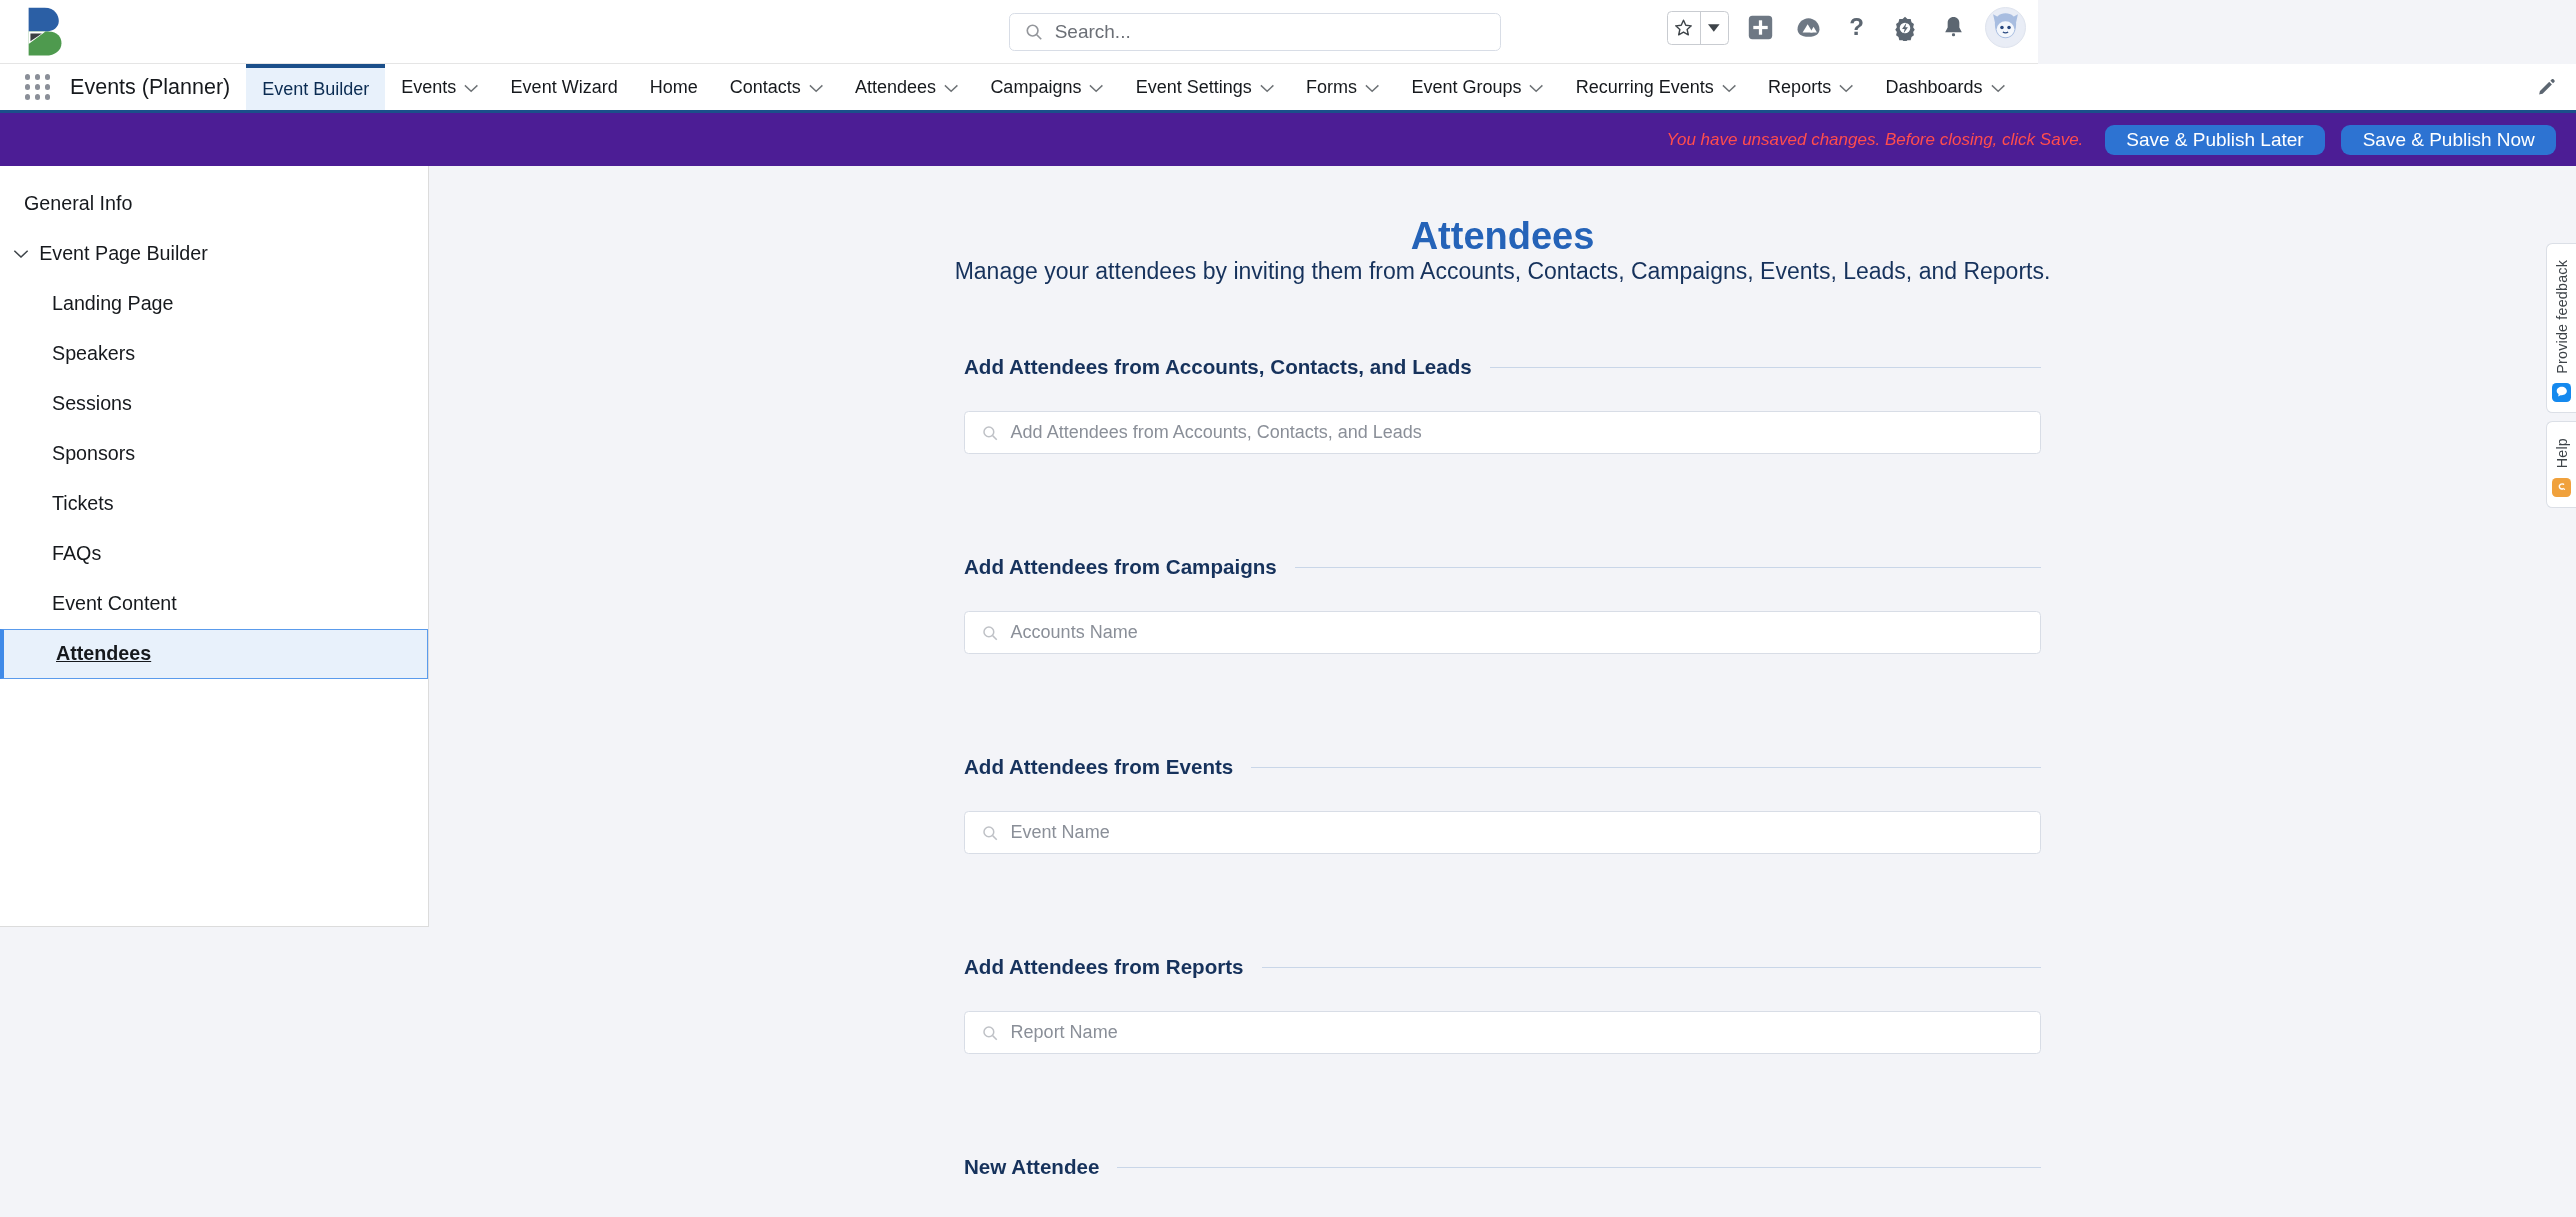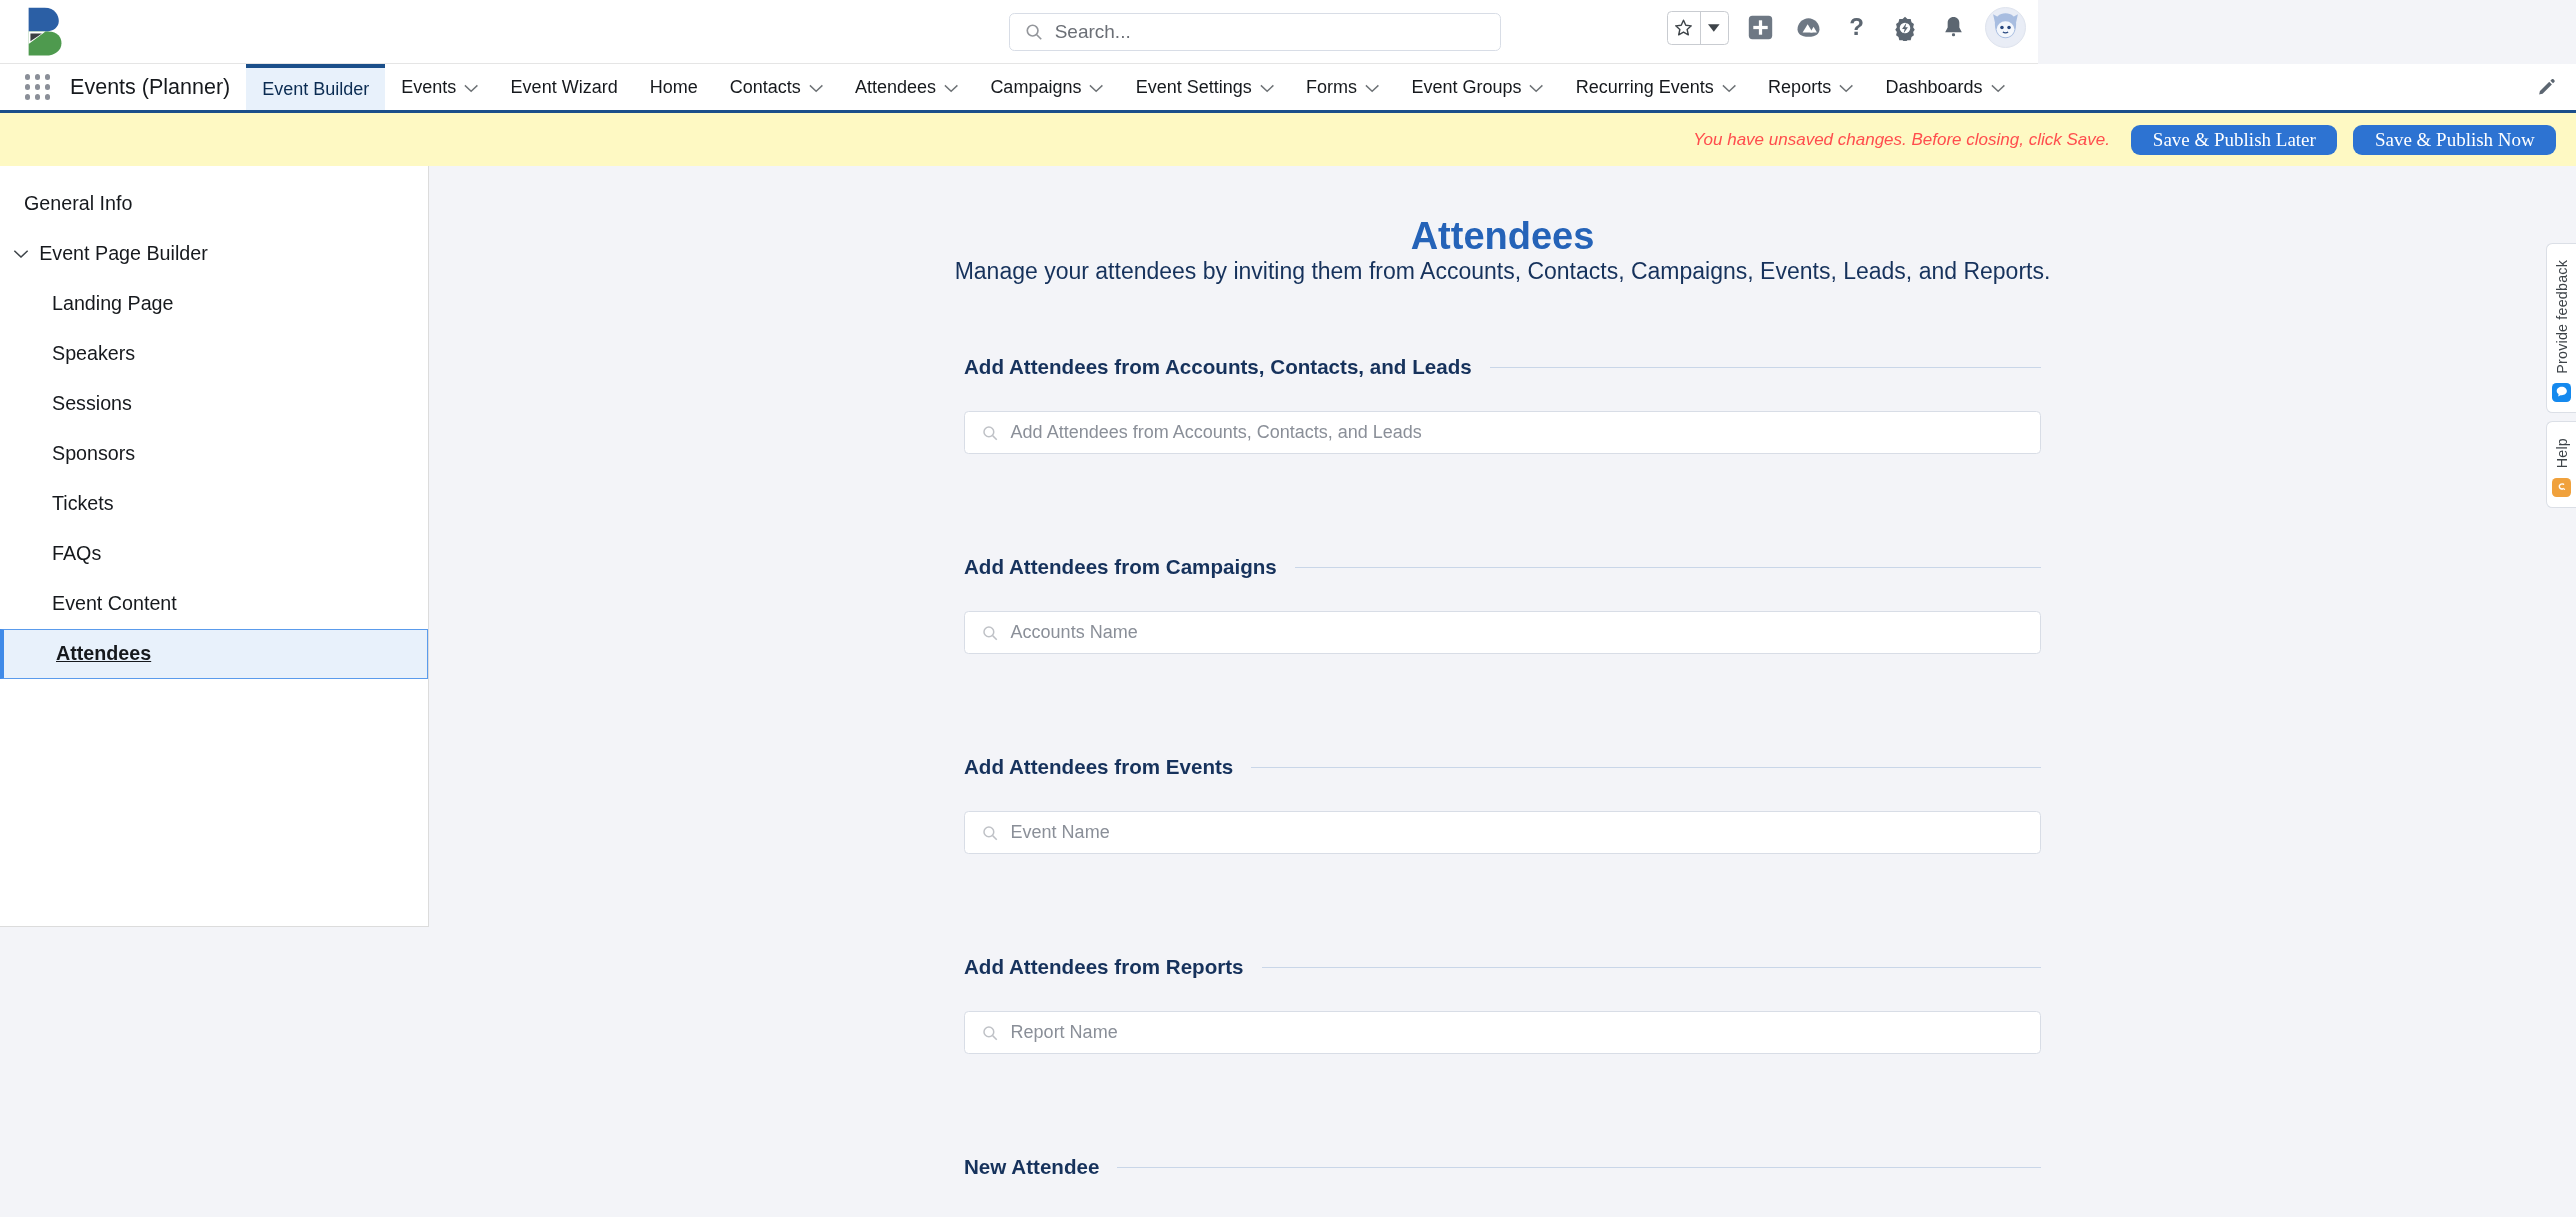--- a/index.html
+++ b/index.html
@@ -85,33 +85,33 @@
   .navitem .chev { opacity: .75; }
   .nav-edit {
     position: absolute; right: 19.7px; top: 0; bottom: 0;
     display: flex; align-items: center; cursor: pointer;
   }
 
   
   .unsavedbar {
     position: absolute; top: 113px; left: 0;
     width: 2576px; height: 53px;
-    background: #fef9c3;
+    background: #4c1d95;
     display: flex; align-items: center; justify-content: flex-end;
     padding-right: 19.7px; gap: 16px;
   }
   .unsaved-msg {
     color: #ff4d4d; font-size: 17px; font-style: italic;
     font-family: "Liberation Sans", sans-serif; margin-right: 5.4px;
   }
   .btn-save {
     background: #2d73d2; color: #fff; border: none;
     font-size: 19px; padding: 0 21.5px; height: 30px;
     border-radius: 9px; cursor: pointer; white-space: nowrap;
-    font-family: Liberation Serif, serif;
+    font-family: Liberation Sans, sans-serif;
   }
 
   
   .sidebar {
     position: absolute; top: 166px; left: 0;
     width: 429px; height: 761px;
     background: #ffffff;
     border-right: 0.9px solid #dcdcdc;
     border-bottom: 0.9px solid #dcdcdc;
     padding-top: 12.5px;

